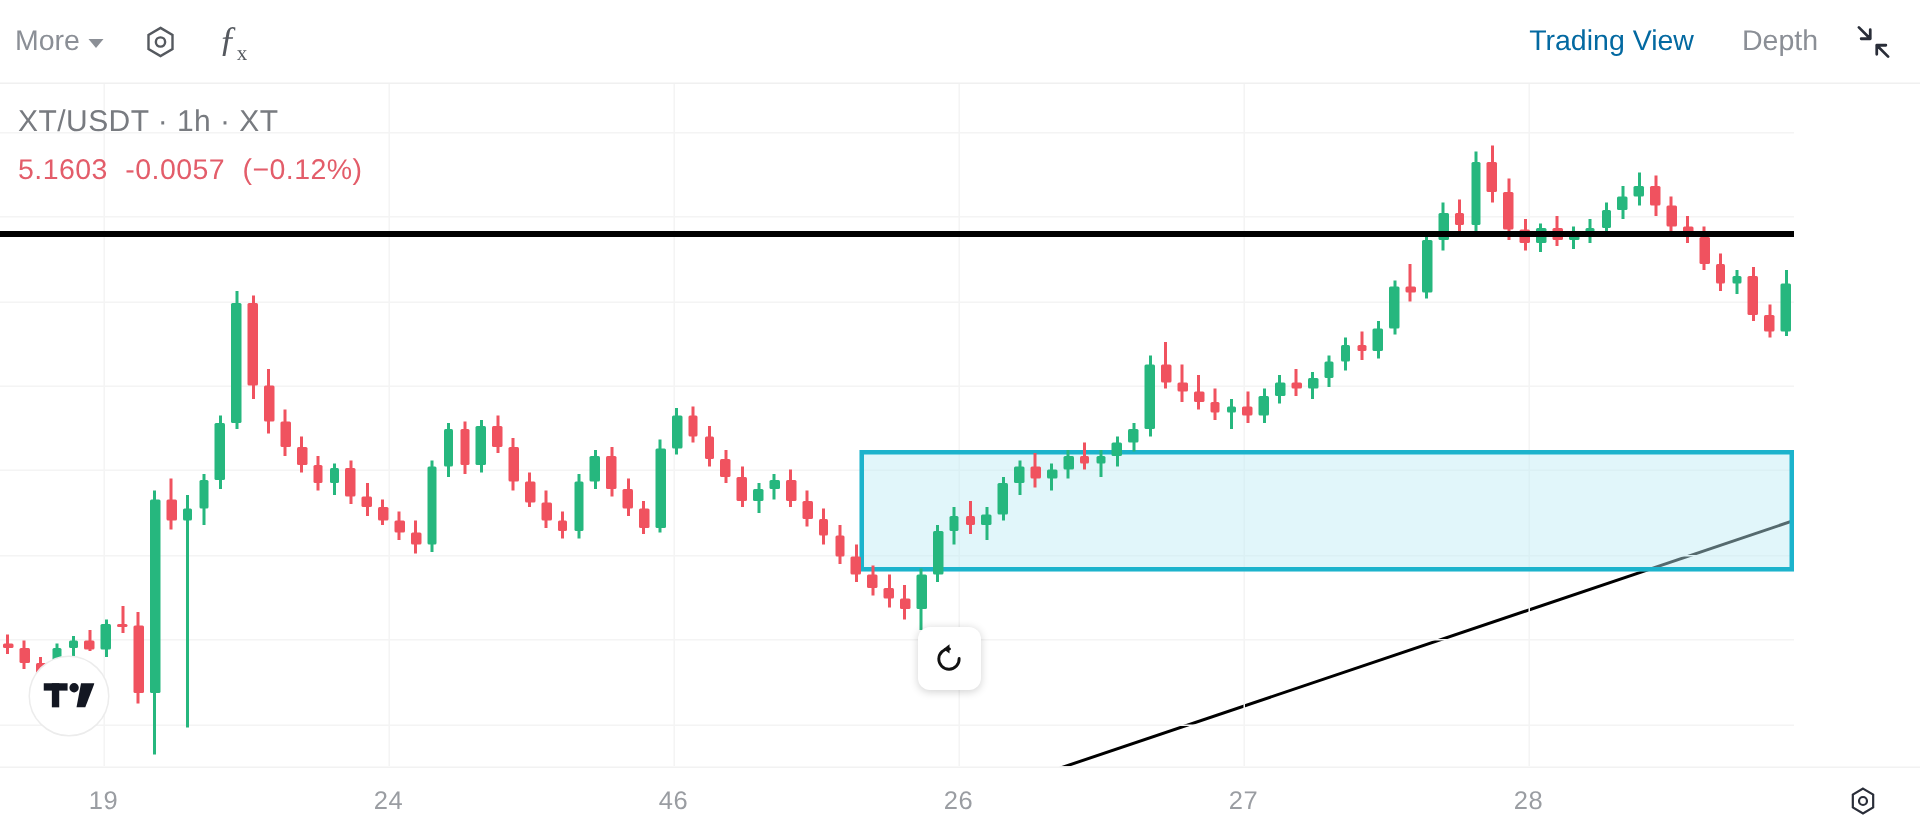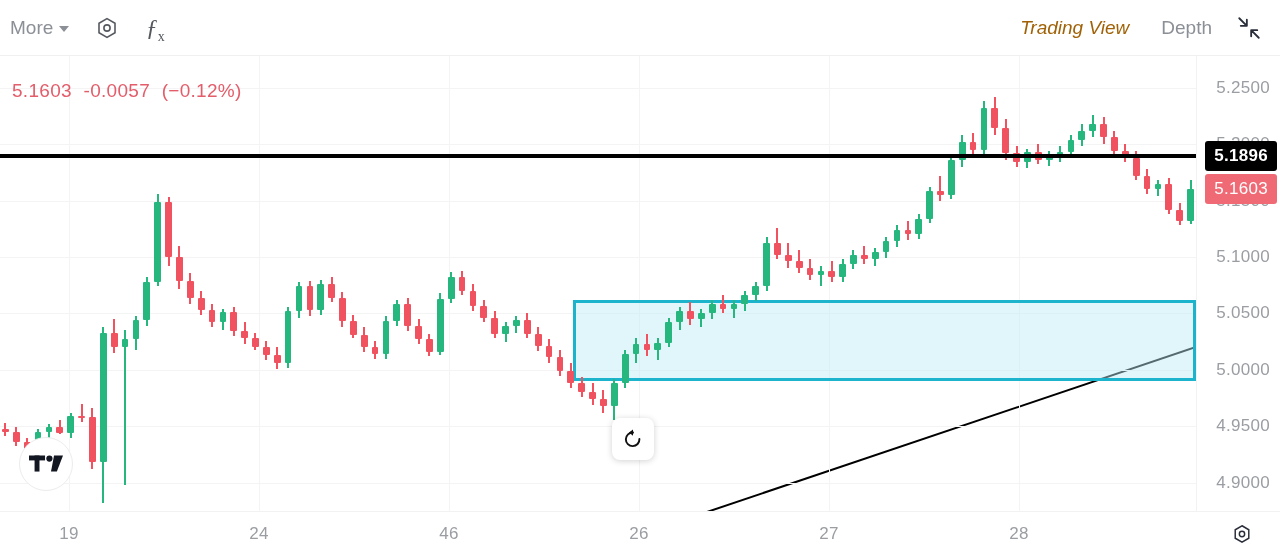--- a/index.html
+++ b/index.html
@@ -31,21 +31,21 @@
     border-top: 6px solid #8b8f96; display: inline-block; margin-top: 3px;
   }
   .icon-btn { display: flex; align-items: center; justify-content: center;
               width: 40px; height: 40px; cursor: pointer; margin-left: 8px; }
   .fx-btn { font-family: "Liberation Serif", serif; font-size: 24px; color: #55595f;
             font-style: italic; display:flex; align-items:center; }
   .fx-btn .sub { font-size: 14px; font-style: normal; align-self: flex-end; margin-bottom: 3px;}
 
   .right-group { margin-left: auto; display: flex; align-items: center; padding-right: 14px; gap: 0; }
   .rtab { font-size: 19px; color: #8b8f96; padding: 6px 16px; cursor: pointer; white-space: nowrap; }
-  .rtab.active { color: #a16207; font-style: italic; }
+  .rtab.active { color: #0369a1; }
   .collapse-btn { width: 34px; height: 34px; display:flex; align-items:center; justify-content:center;
                   cursor: pointer; margin-left: 4px; }
 
   
   .legend { position: absolute; left: 12px; top: 70px; z-index: 30; pointer-events: none; }
   .legend-title { font-size: 20px; color: #787b80; letter-spacing: .3px; }
   .legend-price { font-size: 19px; color: #e35d6a; margin-top: 10px; letter-spacing: .3px; }
   .legend-price .chg { margin-left: 6px; }
 
   
@@ -127,20 +127,21 @@
         <div class="collapse-btn">
           <svg width="26" height="26" viewBox="0 0 24 24">
             <path d="M3 3 L10 10 M10 10 L10 4.4 M10 10 L4.4 10" stroke="#2a2e39" stroke-width="1.7" fill="none" stroke-linecap="round"></path>
             <path d="M21 21 L14 14 M14 14 L14 19.6 M14 14 L19.6 14" stroke="#2a2e39" stroke-width="1.7" fill="none" stroke-linecap="round"></path>
           </svg>
         </div>
       </div>
   </div>
 
   <div class="legend">
+    <div class="legend-title">XT/USDT · 1h · XT</div>
     <div class="legend-price">
       <span>5.1603</span>
       <span class="chg">-0.0057</span>
       <span class="chg">(−0.12%)</span>
     </div>
   </div>
 
   <div class="chart-area" id="plot">
     <svg class="overlay-svg" id="overlay" viewBox="0 0 1196 455">
         <line x1="698" y1="459" x2="1196" y2="291" stroke="#000000" stroke-width="2"></line>
@@ -612,32 +613,20 @@
 
   <div class="tv-logo" id="tvlogo" style="left: 19px; top: 437px;">
     <svg width="34" height="22" viewBox="0 0 36 22">
       <rect x="0" y="2" width="17" height="5.2" fill="#131722"></rect>
       <rect x="5.9" y="2" width="5.2" height="17" fill="#131722"></rect>
       <circle cx="21.6" cy="5.2" r="3.3" fill="#131722"></circle>
       <polygon points="26.5,2 36,2 29.5,19 23.3,19" fill="#131722"></polygon>
     </svg>
   </div>
 
-  <div class="price-axis" id="price-axis">
-      <div class="ptick" style="top: 31.6129px;">5.2500</div>
-      <div class="ptick" style="top: 88.0645px;">5.2000</div>
-      <div class="ptick" style="top: 144.516px;">5.1500</div>
-      <div class="ptick" style="top: 200.968px;">5.1000</div>
-      <div class="ptick" style="top: 257.419px;">5.0500</div>
-      <div class="ptick" style="top: 313.871px;">5.0000</div>
-      <div class="ptick" style="top: 370.323px;">4.9500</div>
-      <div class="ptick" style="top: 426.774px;">4.9000</div>
-      <div class="tag tag-black" style="top: 99.8065px;">5.1896</div>
-      <div class="tag tag-red" style="top: 132.887px;">5.1603</div>
-    </div>
 
   <div class="time-axis" id="time-axis">
     <div class="settings-hex">
       <svg width="22" height="22" viewBox="0 0 24 24">
         <polygon points="12,3 19.4,7.4 19.4,16.6 12,21 4.6,16.6 4.6,7.4" fill="none" stroke="#2a2e39" stroke-width="1.6"></polygon>
         <circle cx="12" cy="12" r="2.9" fill="none" stroke="#2a2e39" stroke-width="1.6"></circle>
       </svg>
     </div>
   <div class="ttick" style="left: 69px;">19</div>
       <div class="ttick" style="left: 259px;">24</div>

